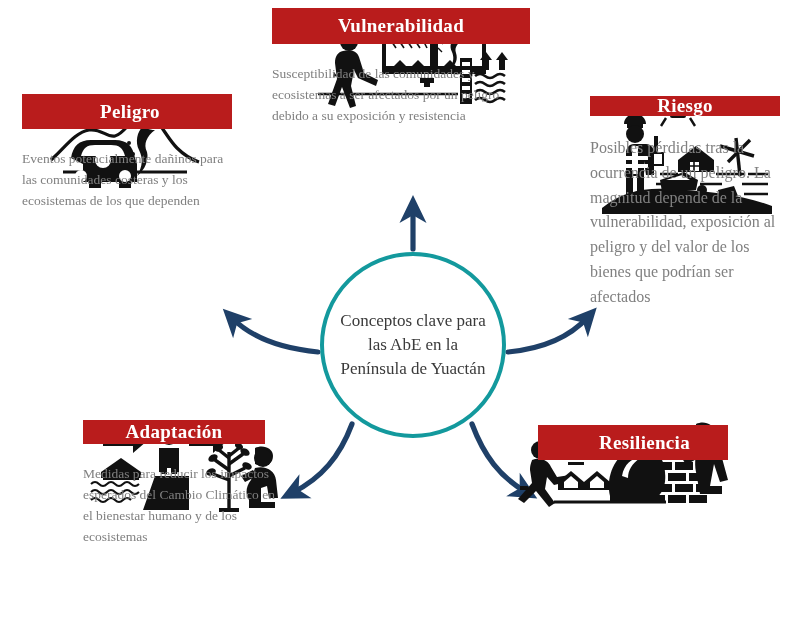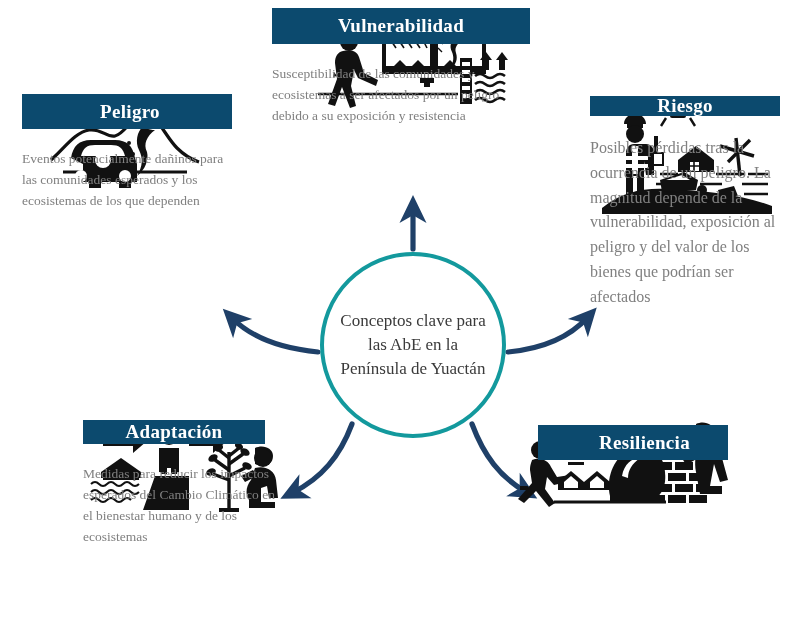--- a/index.html
+++ b/index.html
@@ -21,21 +21,21 @@
     position: absolute;
     left: 0; top: 0;
     width: 800px; height: 639px;
     pointer-events: none;
   }
 
   
   .concept { position: absolute; }
 
   .banner {
-    background: #0c4a6e;
+    background: #b91c1c;
     color: #ffffff;
     font-weight: bold;
     text-align: center;
     letter-spacing: .3px;
     box-sizing: border-box;
     display: flex;
     align-items: center;
     justify-content: center;
   }
   .desc {
@@ -425,21 +425,21 @@
   </div>
 
   <div id="center-circle">
     <div id="center-text">Conceptos clave para
 las AbE en la
 Península de Yuactán</div>
   </div>
 
   <div class="concept" id="block-peligro">
     <div class="banner">Peligro</div>
-    <div class="desc">Eventos potencialmente dañinos para las comunidades esperados y los ecosistemas de los que dependen</div>
+    <div class="desc">Eventos potencialmente dañinos para las comunidades costeras y los ecosistemas de los que dependen</div>
   </div>
 
   <div class="concept" id="block-vulnerabilidad">
     <div class="banner">Vulnerabilidad</div>
     <div class="desc">Susceptibilidad de las comunidades y ecosistemas a ser afectados por un peligro debido a su exposición y resistencia</div>
   </div>
 
   <div class="concept" id="block-riesgo">
     <div class="banner">Riesgo</div>
     <div class="desc">Posibles pérdidas tras la ocurrencia de un peligro. La magnitud depende de la vulnerabilidad, exposición al peligro y del valor de los bienes que podrían ser afectados</div>

